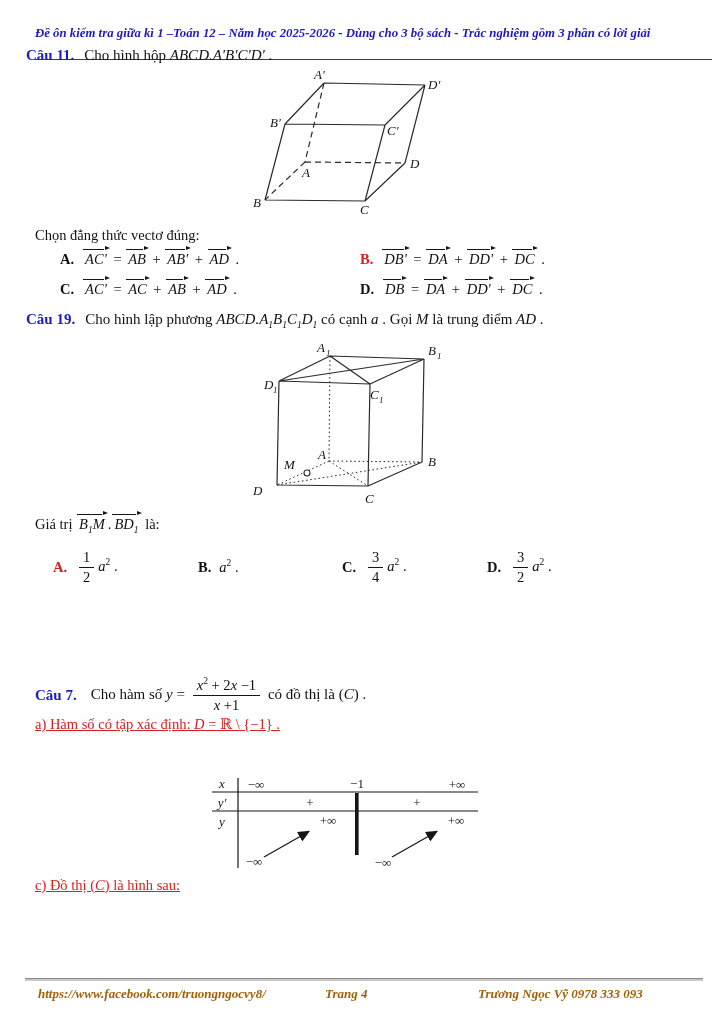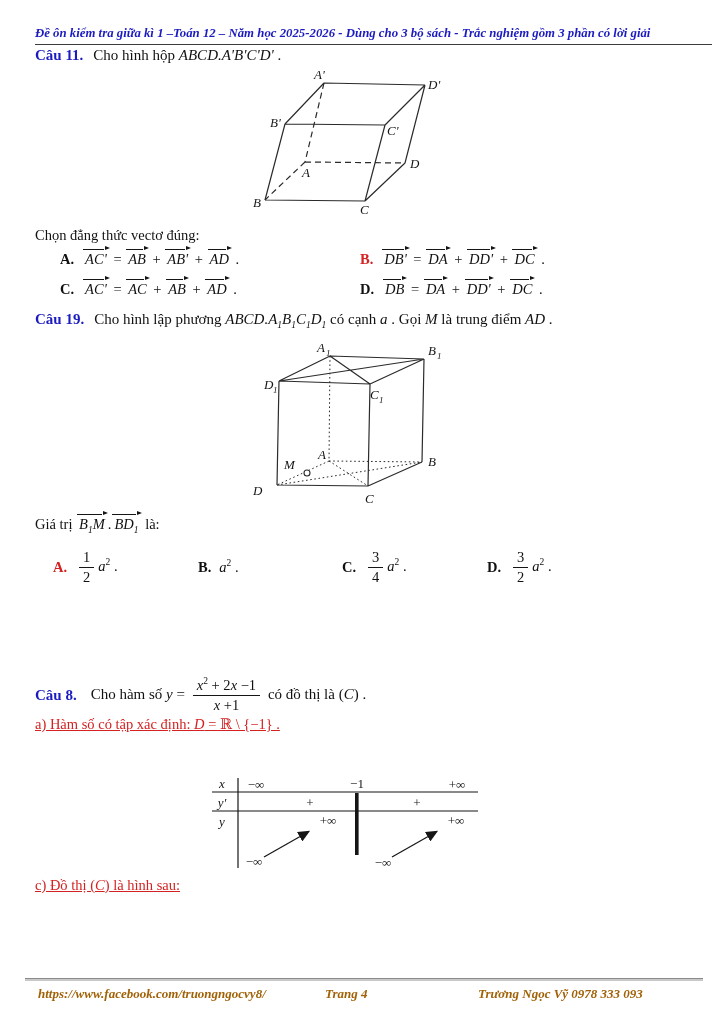--- a/index.html
+++ b/index.html
@@ -8,24 +8,24 @@
     position:relative; width:724px; height:1024px; margin:0 auto;
     background:#ffffff; overflow:hidden;
     font-family:"Liberation Serif","DejaVu Serif",serif;
     color:#111; font-size:15px;
   }
   .red  { color:#d42121;text-decoration:underline; }
 
   .hdr {
     position:absolute; left:35px; top:26px; width:677px;
     font-size:12.8px; font-weight:700; font-style:italic; color:#1b1bc0;
-    white-space:nowrap; padding-bottom:3px; border-bottom:1.4px solid #3c3c3c;
+    white-space:nowrap; padding-bottom:18px; border-bottom:1.4px solid #3c3c3c;
   }
 
-  .qline { position:absolute; left:35px; font-size:15px; white-space:nowrap; }
+  .qline { position:absolute; left:26px; font-size:15px; white-space:nowrap; }
   .qlabel { color:#1b1bc0; font-weight:700; margin-right:10px; }
   .mi { font-style:italic; }
   sub { font-size:9.5px; font-style:italic; line-height:0; }
   sup { font-size:9.5px; line-height:0; }
 
   .prompt { position:absolute; left:35px; font-size:14.5px; }
 
   .opt { position:absolute; font-size:14.5px; white-space:nowrap; display:flex; align-items:center; }
   .olabel { font-weight:700; margin-right:8px; }
   .olabel.hl { color:#d42121; }
@@ -159,21 +159,21 @@
   <div class="opt" style="left:487px; top:550px; height:34px;">
     <span class="olabel">D.</span>
       <span class="oruns"><span class="frac">
           <span class="fn"><span>3</span></span>
           <span class="fd"><span>2</span></span>
         </span><span class="mi">a</span><sup>2</sup><span> .</span></span>
   </div>
 
 
   <div class="flexline" style="top:675px; height:40px;">
-    <span class="qlabel" style="margin-right:14px;">Câu 8.</span>
+    <span class="qlabel" style="margin-right:14px;">Câu 7.</span>
       <span><span>Cho hàm số  </span><span class="mi">y</span><span> = </span><span class="frac">
           <span class="fn"><span class="mi">x</span><sup>2</sup><span> + 2</span><span class="mi">x</span><span> −1</span></span>
           <span class="fd"><span class="mi">x</span><span> +1</span></span>
         </span><span> có đồ thị là (</span><span class="mi">C</span><span>) .</span></span>
   </div>
 
   <div class="redline red" style="top:716px;"><span class="red">a) Hàm số có tập xác định:  </span><span class="mi">D</span><span> = ℝ \ {−1} .</span></div>
 
   <svg class="fig tbl" style="left:200px; top:776px;" width="290" height="95" viewBox="0 0 290 95">
     <defs>

